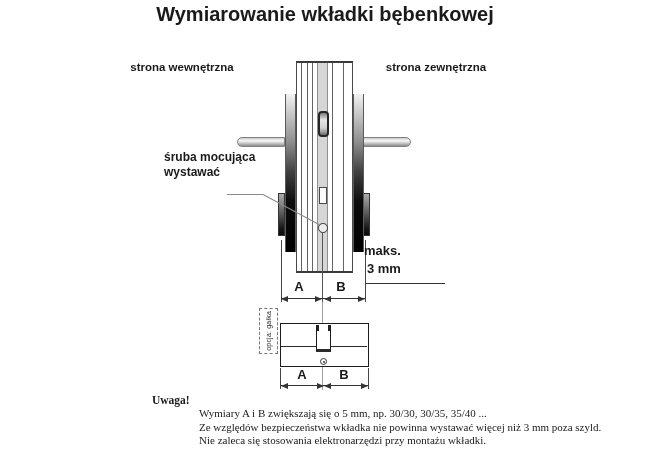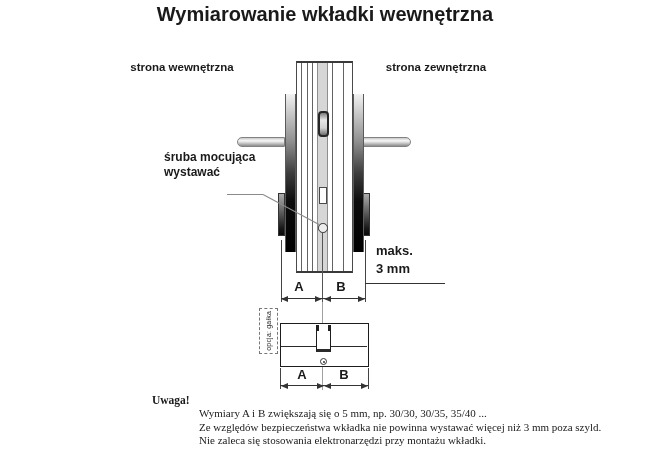--- a/index.html
+++ b/index.html
@@ -30,40 +30,40 @@
     background:linear-gradient(180deg,#f2f2f2 0%,#c9c9c9 12%,#8f8f8f 30%,#3d3d3d 50%,#0c0c0c 68%,#000 100%); }
   .handle { top:137px; width:48px; height:10px; border:1px solid #828282;
     background:linear-gradient(180deg,#c9c9c9 0%,#f7f7f7 35%,#d9d9d9 55%,#8c8c8c 100%); }
   .cyl-end { top:193px; height:43px; border:1px solid #333;
     background:linear-gradient(180deg,#adadad 0%,#5d5d5d 45%,#161616 85%,#0a0a0a 100%); }
   #cam-pill { left:317.5px; top:111px; width:11px; height:26px; border:2px solid #262626; border-radius:4px;
     background:linear-gradient(180deg,#7d7d7d 0%,#e8e8e8 32%,#d2d2d2 68%,#6f6f6f 100%); }
   #key-rect { left:319px; top:187px; width:7.5px; height:17px; border:1px solid #4a4a4a; background:#fcfcfc; }
   #screw-up { left:318px; top:223px; width:9.5px; height:9.5px; border:1.5px solid #2e2e2e; border-radius:50%; background:#ececec; }
   #screw-label { left:164px; top:150px; font-size:12px; line-height:14.5px; }
-  #maks-label { left:376px; top:242px; font-size:13px; line-height:17.5px; }
+  #maks-label { left:364px; top:242px; font-size:13px; line-height:17.5px;text-align:right; }
   .dim-label { width:22px; font-size:13px; }
   #knob-box { left:259px; top:308px; width:19px; height:45.5px; border:1px dashed #777;
     display:flex; align-items:center; justify-content:center; }
   #knob-box span { writing-mode:vertical-rl; transform:rotate(180deg); font-size:7px; letter-spacing:0.2px; color:#222; white-space:nowrap; }
   #cyl-body { left:280px; top:323px; width:88.5px; height:44px; border:1.5px solid #1c1c1c; background:#fff; }
   #cam-slot { left:316px; top:324.5px; width:15px; height:27px; background:#fff;
     border-left:1.5px solid #1c1c1c; border-right:1.5px solid #1c1c1c; border-bottom:3px solid #2a2a2a; }
   #screw-low { left:320.3px; top:358px; width:7px; height:7px; border:1px solid #333; border-radius:50%; background:#fff; }
   #screw-low-dot { left:322.8px; top:360.5px; width:2px; height:2px; border-radius:50%; background:#333; }
   #notes { left:152px; top:394px; width:470px;font-family:Liberation Serif, serif; }
   #notes-heading { font-size:11.5px; margin-bottom:1px; }
   .note-line { font-size:11px; line-height:13.5px;margin-left:47px; }
 </style>
 </head>
 <body>
 
 <div id="canvas">
 
-  <div id="title" class="abs ctr b">Wymiarowanie wkładki wewnętrzna</div>
+  <div id="title" class="abs ctr b">Wymiarowanie wkładki bębenkowej</div>
 
   <div class="abs ctr b side-label" style="left:112px;">strona wewnętrzna</div>
   <div class="abs ctr b side-label" style="left:366px;">strona zewnętrzna</div>
 
   <div id="door" class="abs">
     <div class="door-line" style="left:4px;"></div>
     <div class="door-line" style="left:10px;"></div>
     <div class="door-line" style="left:14.5px;"></div>
     <div id="cyl-strip"></div>
     <div class="door-line" style="left:34.5px;"></div>

